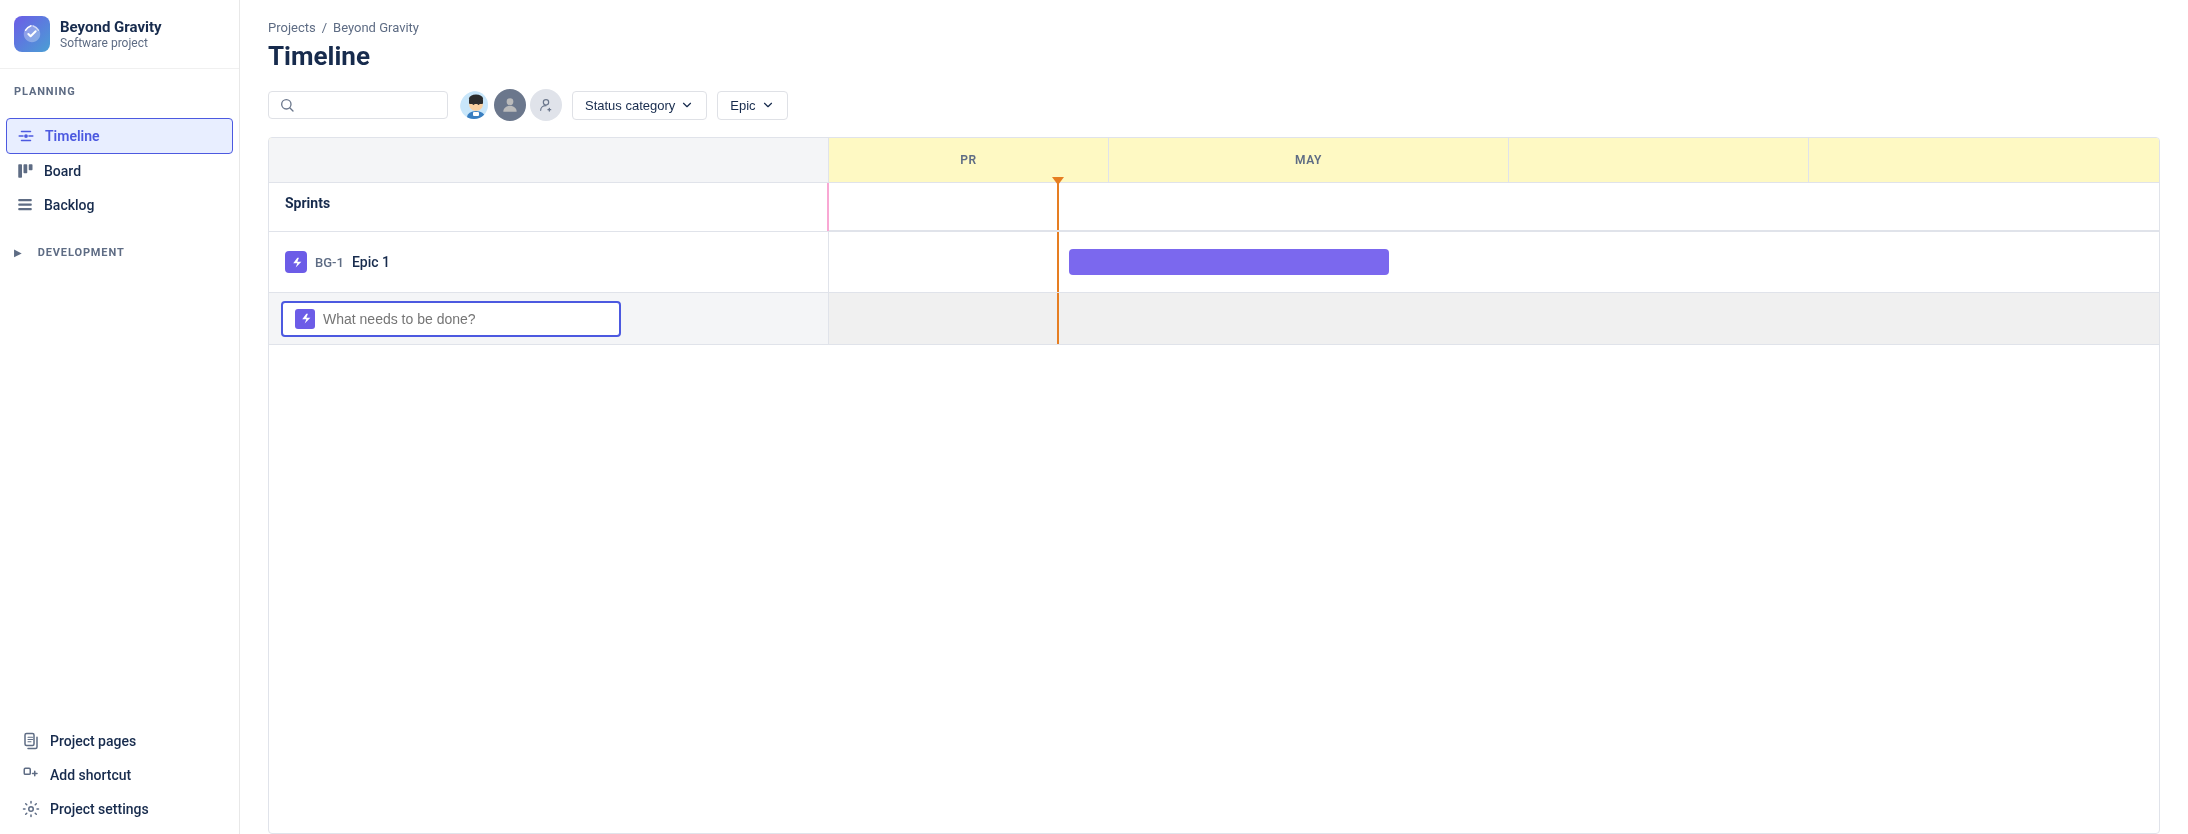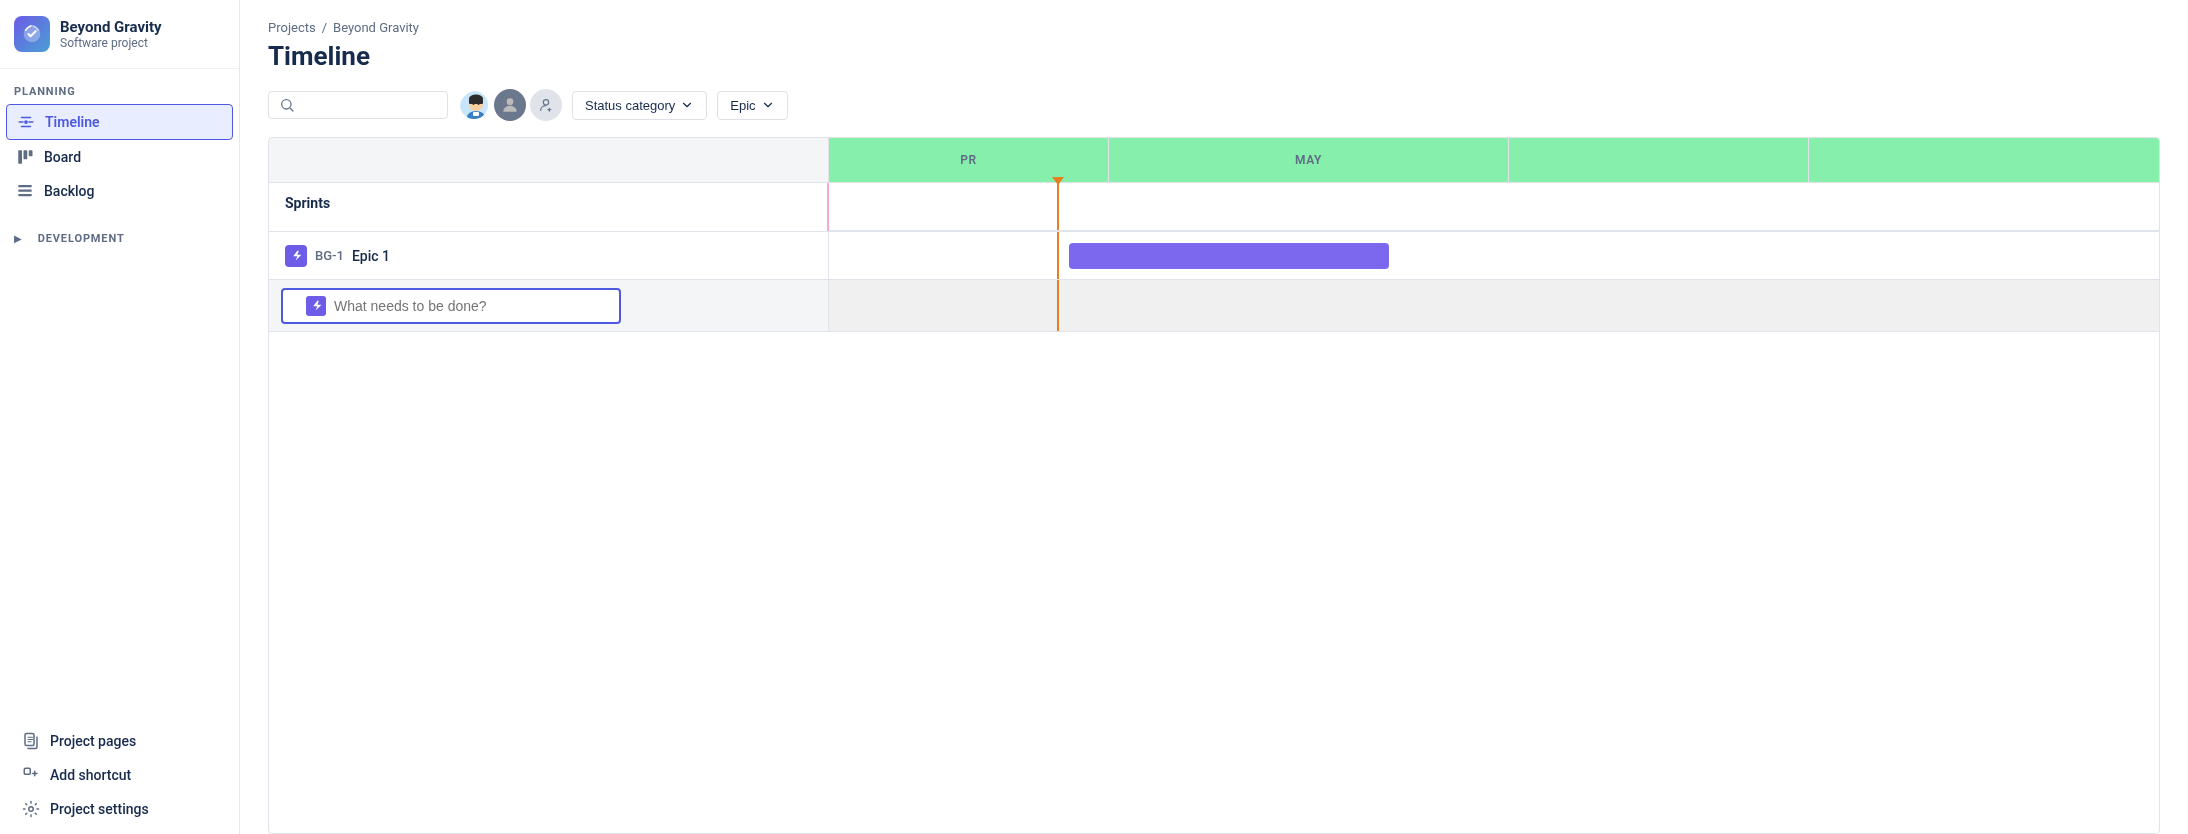--- a/index.html
+++ b/index.html
@@ -62,21 +62,21 @@
     .project-type {
       font-size: 12px;
       color: #5e6c84;
     }
 
     .sidebar-section-label {
       font-size: 11px;
       font-weight: 700;
       color: #5e6c84;
       letter-spacing: 0.08em;
-      padding: 16px 14px 6px 14px;
+      padding: 16px 14px 20px 14px;
       text-transform: uppercase;
     }
 
     .sidebar-nav {
       list-style: none;
       padding: 0 6px;
     }
 
     .sidebar-nav-item {
       display: flex;
@@ -265,21 +265,21 @@
       border: 1px solid #e0e3ea;
       border-radius: 4px;
       overflow: hidden;
       flex: 1;
     }
 
     
     .timeline-months {
       display: grid;
       grid-template-columns: 560px 280px 400px 300px;
-      background: #86efac;
+      background: #fef9c3;
       border-bottom: 1px solid #e0e3ea;
     }
 
     .month-label-empty {
       background: #f4f5f7;
       border-right: 1px solid #e0e3ea;
       height: 44px;
     }
 
     .month-label {
@@ -316,21 +316,21 @@
       position: relative;
       border-bottom: 1px solid #e0e3ea;
     }
 
     
     .timeline-row-epic {
       display: grid;
       grid-template-columns: 560px 1fr;
       border-bottom: 1px solid #e0e3ea;
       align-items: center;
-      height: 48px;
+      height: 61px;
     }
 
     .epic-label-cell {
       display: flex;
       align-items: center;
       gap: 8px;
       padding: 0 16px;
       border-right: 1px solid #e0e3ea;
       height: 100%;
     }
@@ -416,21 +416,21 @@
       border-right: 1px solid #e0e3ea;
       height: 100%;
     }
 
     .task-input-box {
       display: flex;
       align-items: center;
       gap: 8px;
       border: 2px solid #4c59e0;
       border-radius: 4px;
-      padding: 6px 23px;
+      padding: 6px 12px;
       background: #fff;
       width: 340px;
     }
 
     .task-input-box input {
       border: none;
       outline: none;
       font-size: 14px;
       color: #5e6c84;
       background: transparent;

